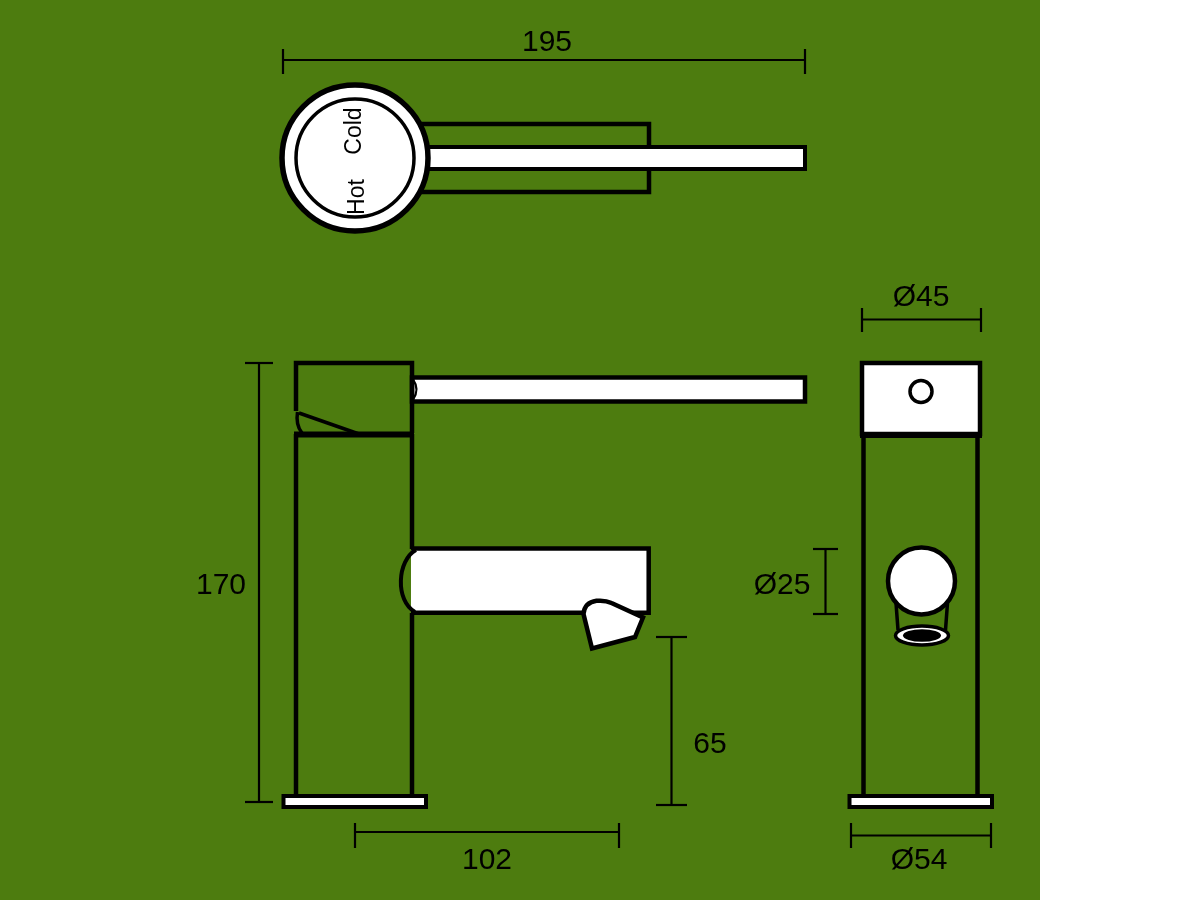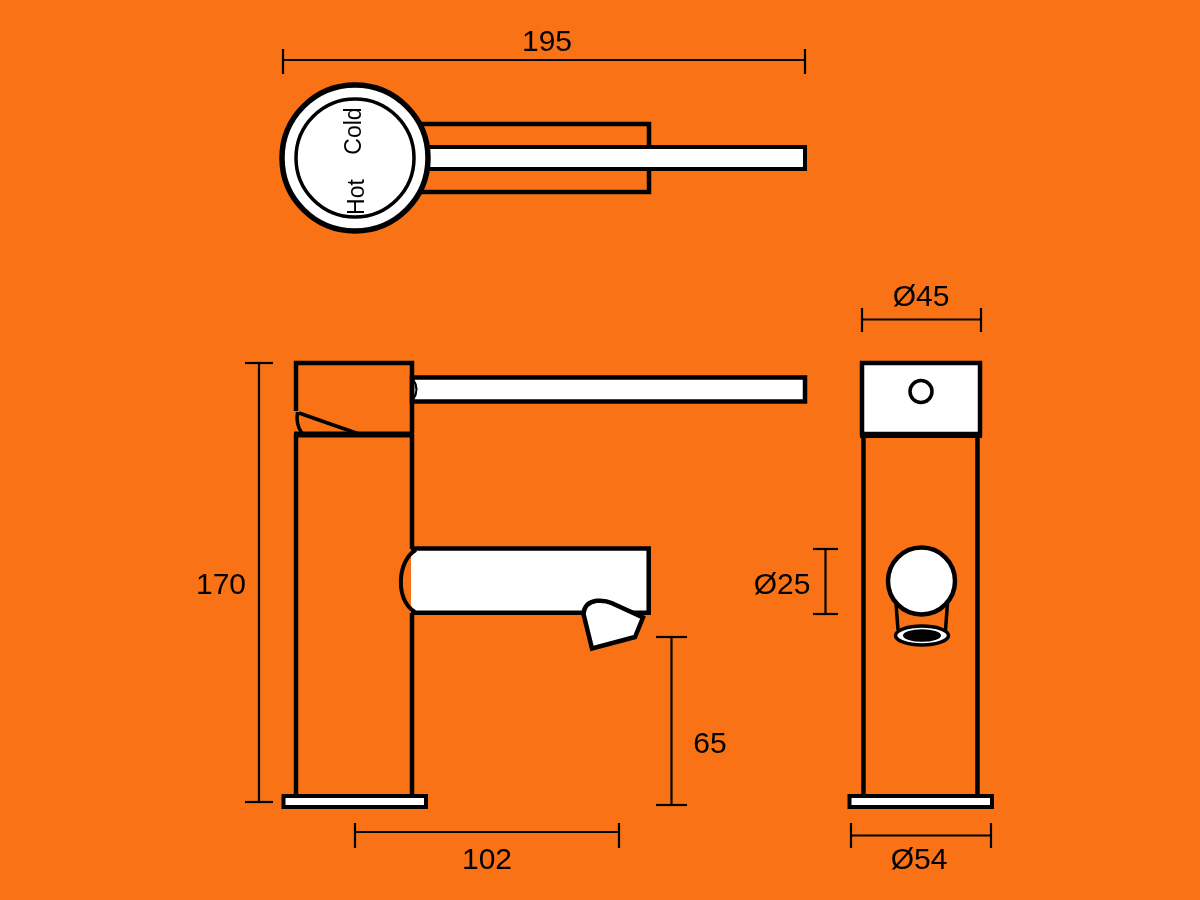--- a/index.html
+++ b/index.html
@@ -2,23 +2,23 @@
 <html><head>
 <meta charset="utf-8">
 <style>
   html, body {
     margin: 0;
     padding: 0;
     background: #ffffff;
   }
   .canvas {
     position: relative;
-    width: 1200px;
+    width: 1040px;
     height: 900px;
-    background: #f97316;
+    background: #4d7c0f;
     font-family: "Liberation Sans", sans-serif;
   }
   svg { display: block; }
   .dim-text {
     font-family: "Liberation Sans", sans-serif;
     font-size: 30px;
     fill: #000000;
   }
   .handle-text {
     font-family: "Liberation Sans", sans-serif;

